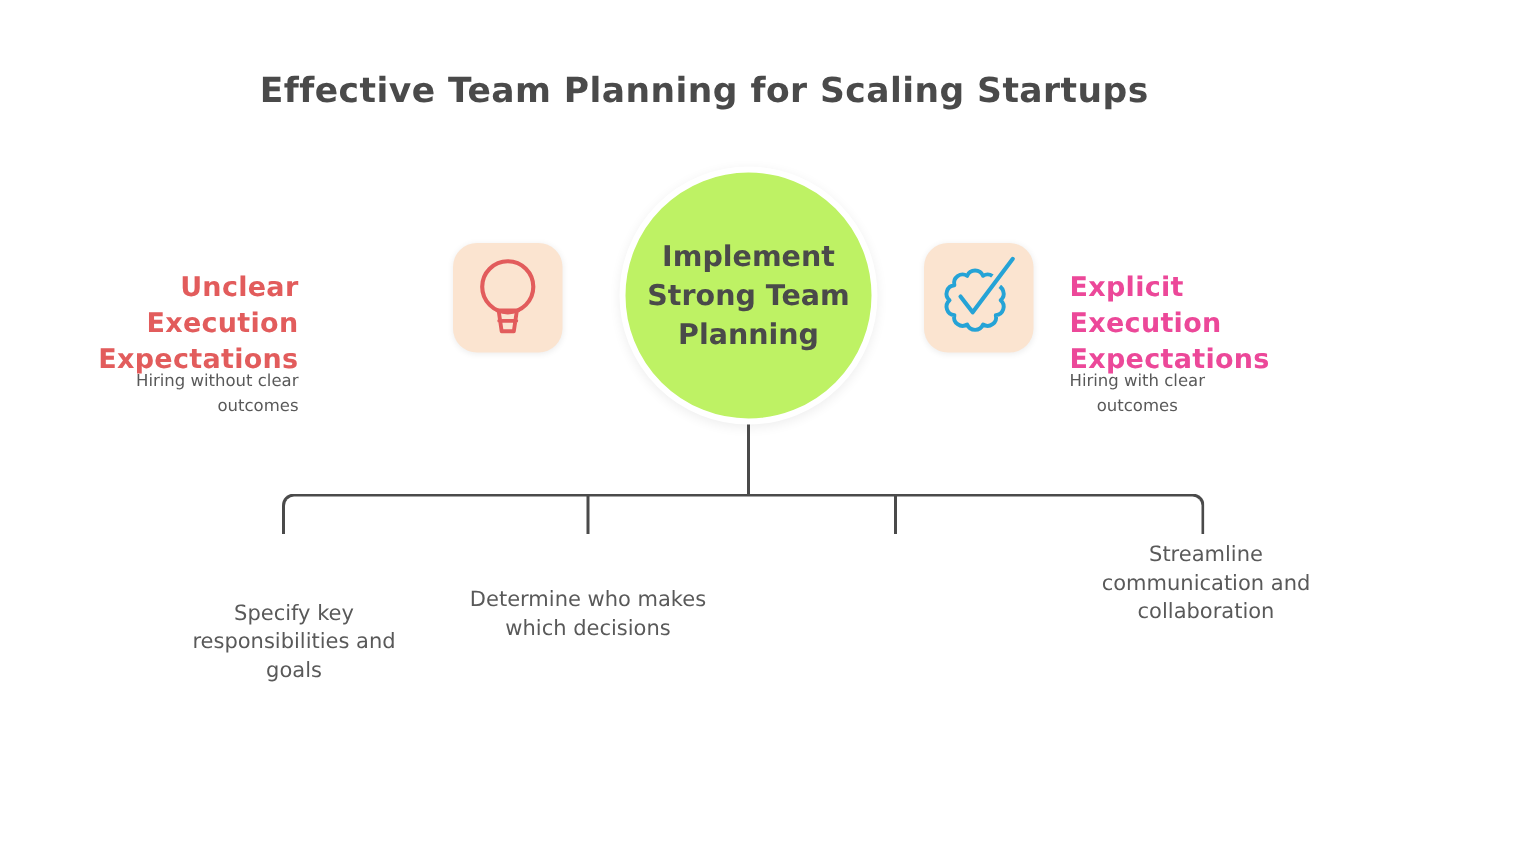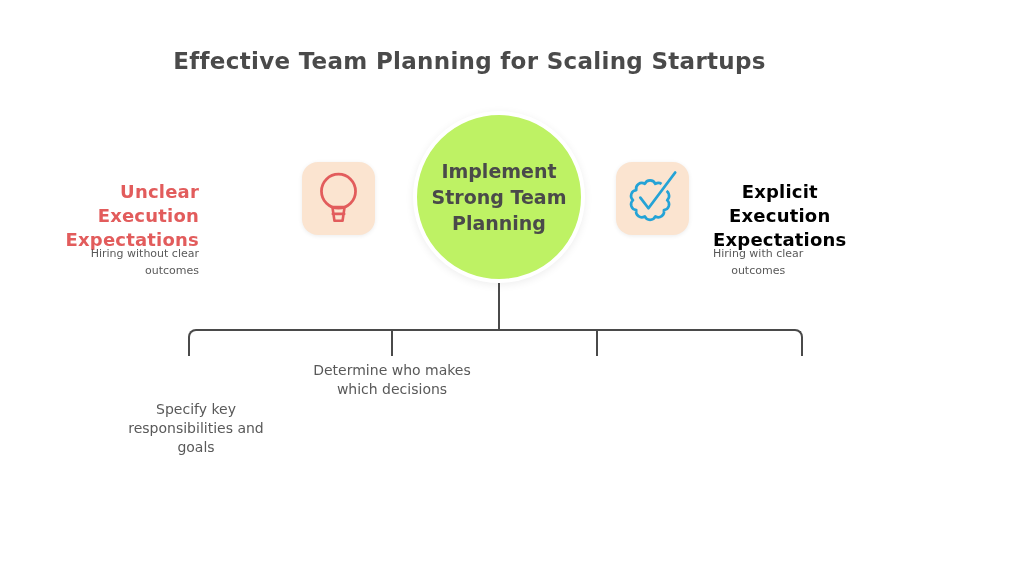--- a/index.html
+++ b/index.html
@@ -15,21 +15,21 @@
     text-align:center;
     font-size:23px;font-weight:bold;letter-spacing:.3px;
     color:#4a4a4a;
   }
   .side-heading{
     position:absolute;top:160px;
     font-size:18px;font-weight:bold;line-height:24px;
     white-space:pre-line;letter-spacing:.2px;margin-top:20px;
   }
   .side-heading.left{right:740px;text-align:right;color:#e25c5c;}
-  .side-heading.right{left:713px;text-align:center;color:#000000;}
+  .side-heading.right{left:713px;text-align:left;color:#ec4899;}
   .side-desc{
     position:absolute;top:246px;
     font-size:11px;line-height:16.5px;color:#595959;
     white-space:pre-line;
   }
   .side-desc.left{right:740px;text-align:right;}
   .side-desc.right{left:713px;text-align:center;}
   .icon-box{
     position:absolute;top:162px;width:73px;height:73px;
     background:#fbe4d0;border-radius:16px;
@@ -61,21 +61,21 @@
   }
   .mid-drop{top:330px;width:2px;height:26px;}
   .mid-drop.d1{left:391px;}
   .mid-drop.d2{left:596px;}
   .branch-label{
     position:absolute;top:361px;width:180px;
     text-align:center;font-size:14px;line-height:19px;color:#595959;
     white-space:pre-line;
   }
   .branch-label.b0{left:106px;margin-top:39px;}
-  .branch-label.b1{left:302px;}
+  .branch-label.b1{left:302px;margin-top:30px;}
   .branch-label.b2{left:507px;}
   .branch-label.b3{left:714px;}
   .attribution{
     position:absolute;left:836px;top:461px;width:160px;
     text-align:center;font-size:14px;line-height:18px;color:#595959;
   }
 </style>
 </head>
 <body>
 
@@ -121,15 +121,18 @@
   <div class="line center-drop"></div>
   <div class="bracket"></div>
   <div class="line mid-drop d1"></div>
   <div class="line mid-drop d2"></div>
 
   <div class="branch-label b0">Specify key
 responsibilities and
 goals</div>
   <div class="branch-label b1">Determine who makes
 which decisions</div>
+  <div class="branch-label b3">Streamline
+communication and
+collaboration</div>
 
 
 </div>
 
 </body></html>

